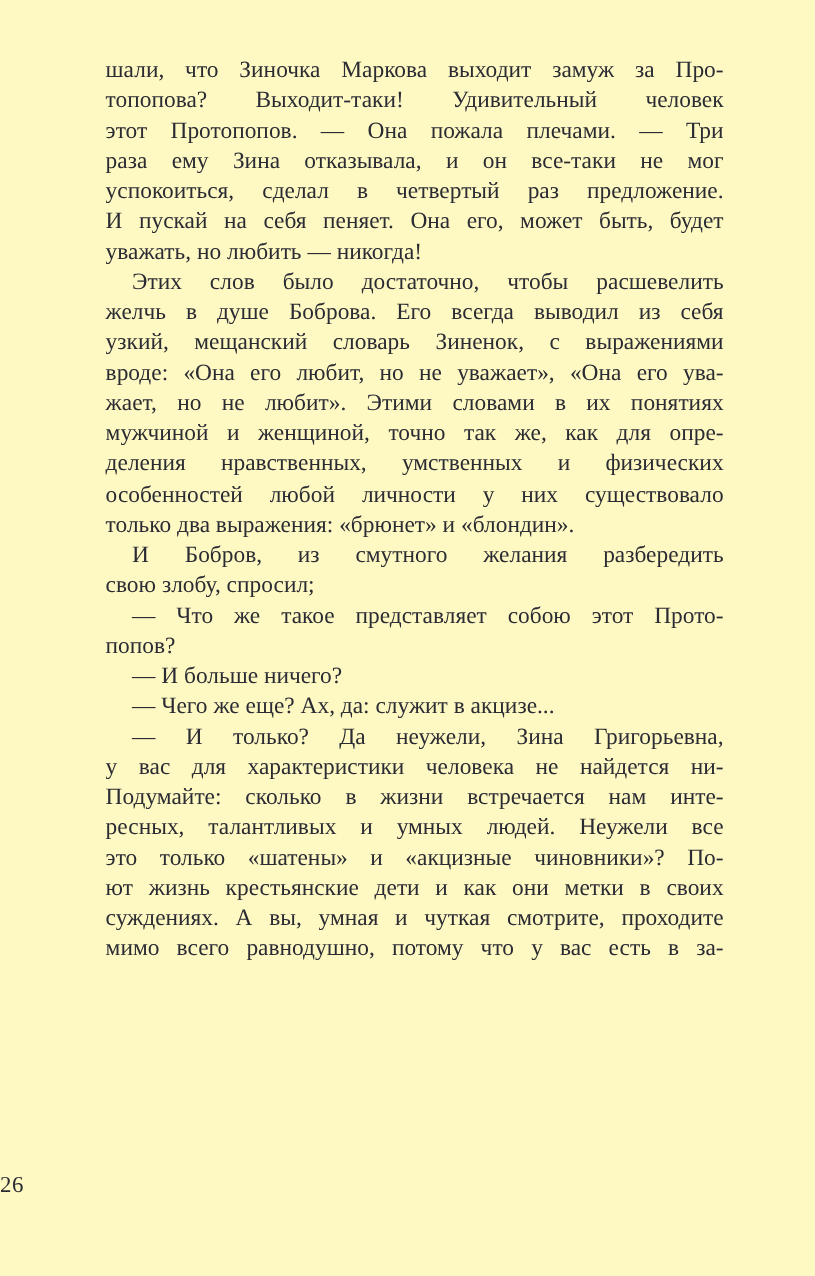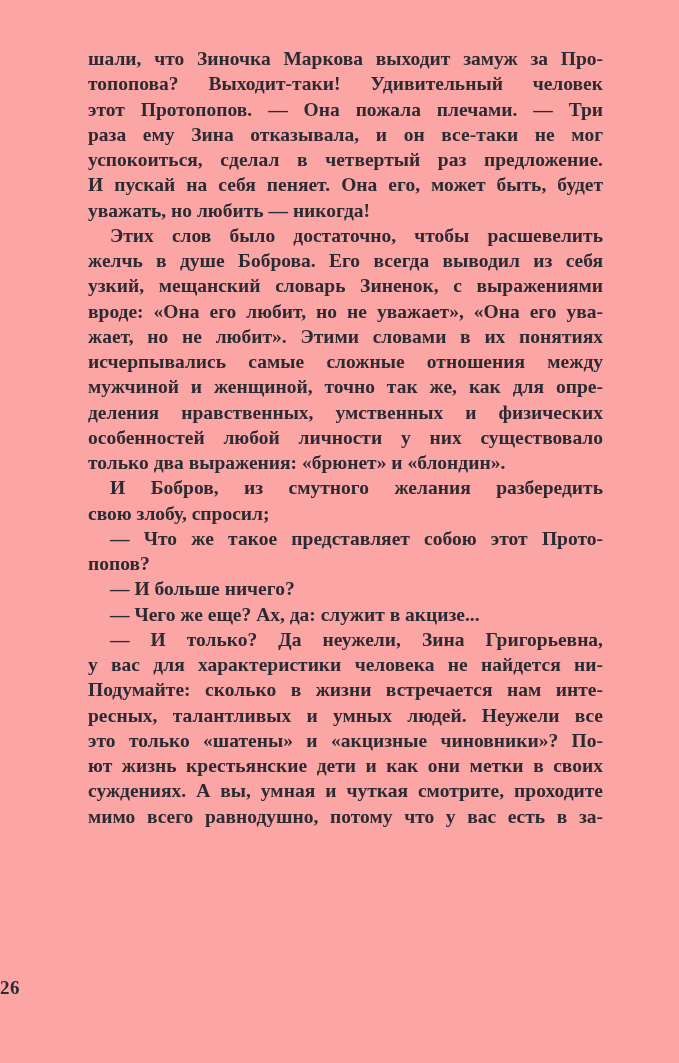--- a/index.html
+++ b/index.html
@@ -46,38 +46,37 @@
     top: 977px;
     width: 100%;
     text-align: left;
     font-size: 19px;
     letter-spacing: 0.5px;
   }
 </style>
 </head>
 <body>
 
-<div class="book-page" style="background: #fca5a5; color: rgb(43, 43, 51); font-weight: bold;">
+<div class="book-page" style="background: #fef9c3; color: rgb(43, 43, 51);">
   <div class="text-block">
       <div class="paragraph">
         <div class="line">шали, что Зиночка Маркова выходит замуж за Про-</div>
         <div class="line">топопова? Выходит-таки! Удивительный человек</div>
         <div class="line">этот Протопопов. — Она пожала плечами. — Три</div>
         <div class="line">раза ему Зина отказывала, и он все-таки не мог</div>
         <div class="line">успокоиться, сделал в четвертый раз предложение.</div>
         <div class="line">И пускай на себя пеняет. Она его, может быть, будет</div>
         <div class="line last">уважать, но любить — никогда!</div>
       </div>
       <div class="paragraph">
         <div class="line indent">Этих слов было достаточно, чтобы расшевелить</div>
         <div class="line">желчь в душе Боброва. Его всегда выводил из себя</div>
         <div class="line">узкий, мещанский словарь Зиненок, с выражениями</div>
         <div class="line">вроде: «Она его любит, но не уважает», «Она его ува-</div>
         <div class="line">жает, но не любит». Этими словами в их понятиях</div>
-        <div class="line">исчерпывались самые сложные отношения между</div>
         <div class="line">мужчиной и женщиной, точно так же, как для опре-</div>
         <div class="line">деления нравственных, умственных и физических</div>
         <div class="line">особенностей любой личности у них существовало</div>
         <div class="line last">только два выражения: «брюнет» и «блондин».</div>
       </div>
       <div class="paragraph">
         <div class="line indent">И Бобров, из смутного желания разбередить</div>
         <div class="line last">свою злобу, спросил;</div>
       </div>
       <div class="paragraph">

